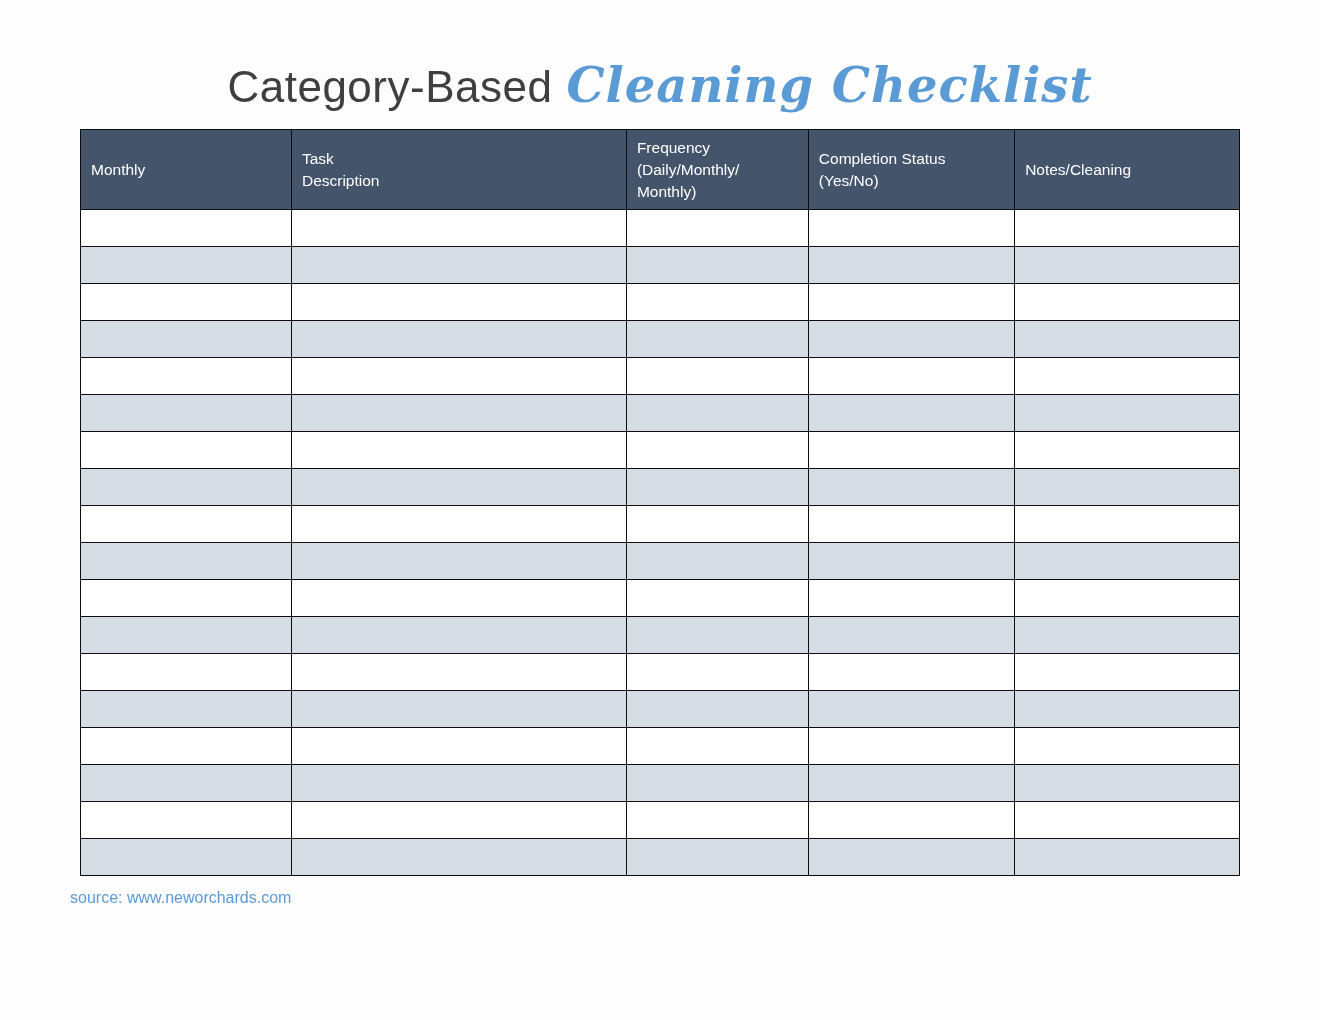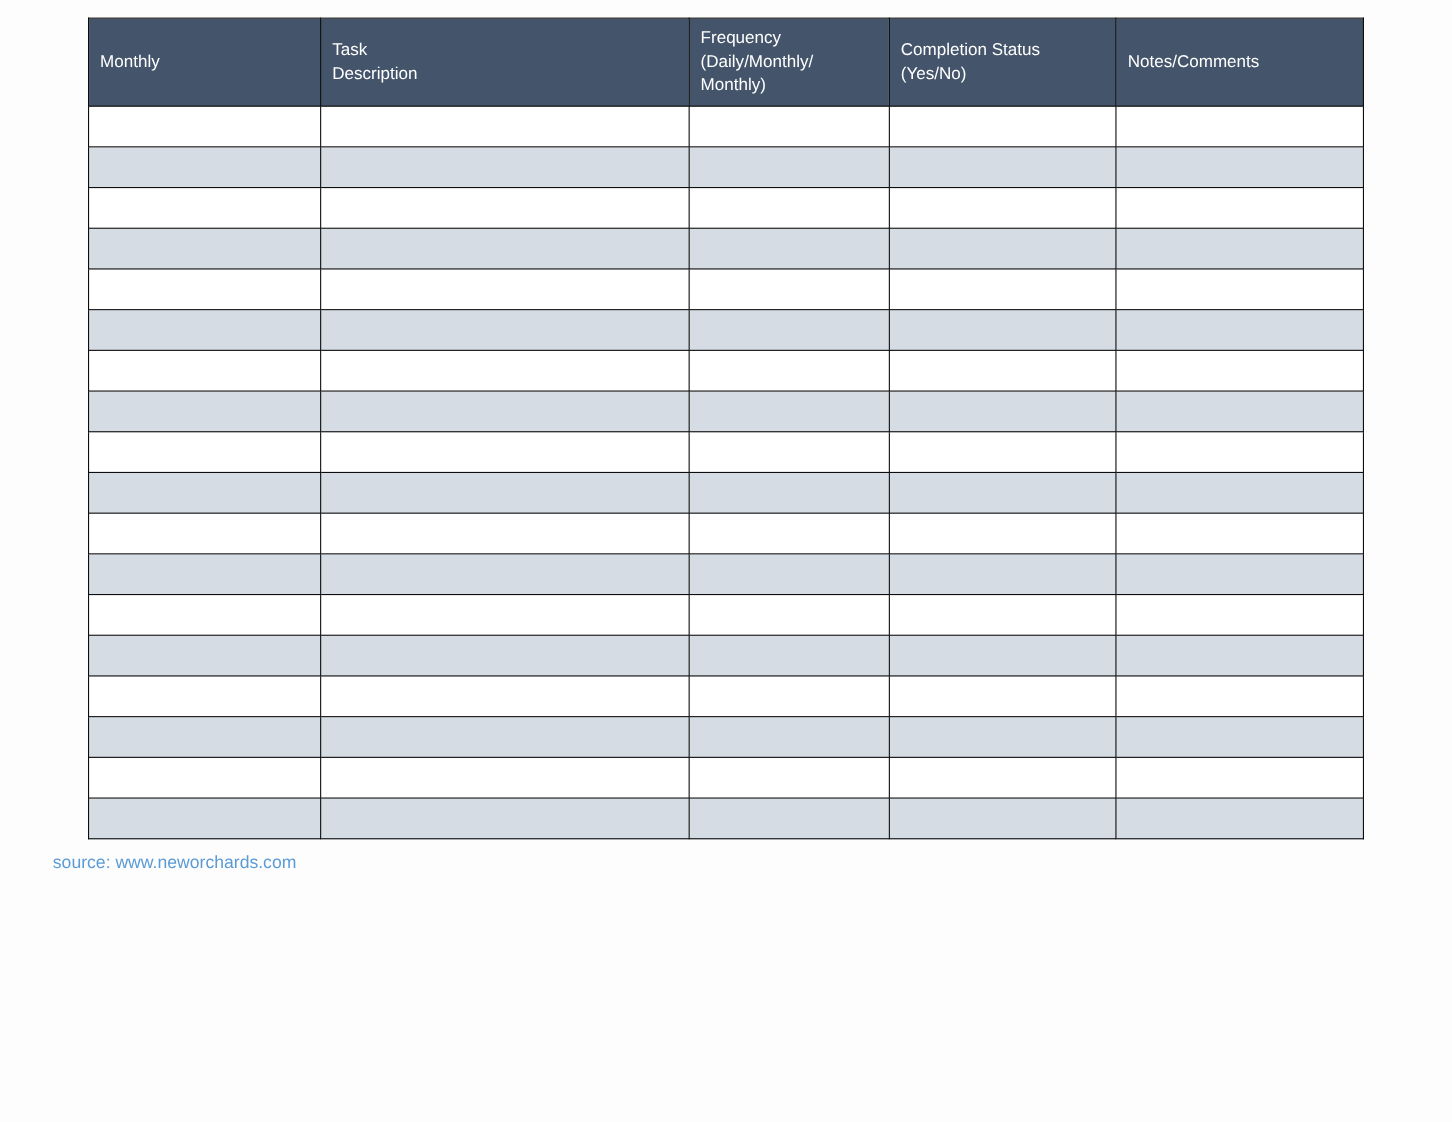--- a/index.html
+++ b/index.html
@@ -74,52 +74,55 @@
     line-height:1.4;
   }
   table.checklist tbody tr{
     height:37px;
     background:#FFFFFF;
   }
   table.checklist tbody tr:nth-child(even){
     background:var(--stripe);
   }
   .source-line{
-    margin:13px 0 0 48px;
+    margin:13px 0 0 70px;
     font-size:16px;
     color:var(--accent-blue);
     font-family:"Liberation Sans",sans-serif;
   }
 </style>
 </head>
 <body>
 
 <div class="page">
 
+  <div class="title-line">
+    <span class="title-prefix">Category-Based</span><span class="title-script">Cleaning Checklist</span>
+  </div>
 
   <div class="table-wrap">
     <table class="checklist">
       <colgroup>
         <col class="c1">
           <col class="c2">
           <col class="c3">
           <col class="c4">
           <col class="c5">
       </colgroup>
       <thead>
         <tr>
           <th>Monthly</th>
           <th>Task
 Description</th>
           <th>Frequency
 (Daily/Monthly/
 Monthly)</th>
           <th>Completion Status
 (Yes/No)</th>
-          <th>Notes/Comments</th>
+          <th>Notes/Cleaning</th>
         </tr>
       </thead>
       <tbody>
           <tr>
             <td></td>
             <td></td>
             <td></td>
             <td></td>
             <td></td>
           </tr>

